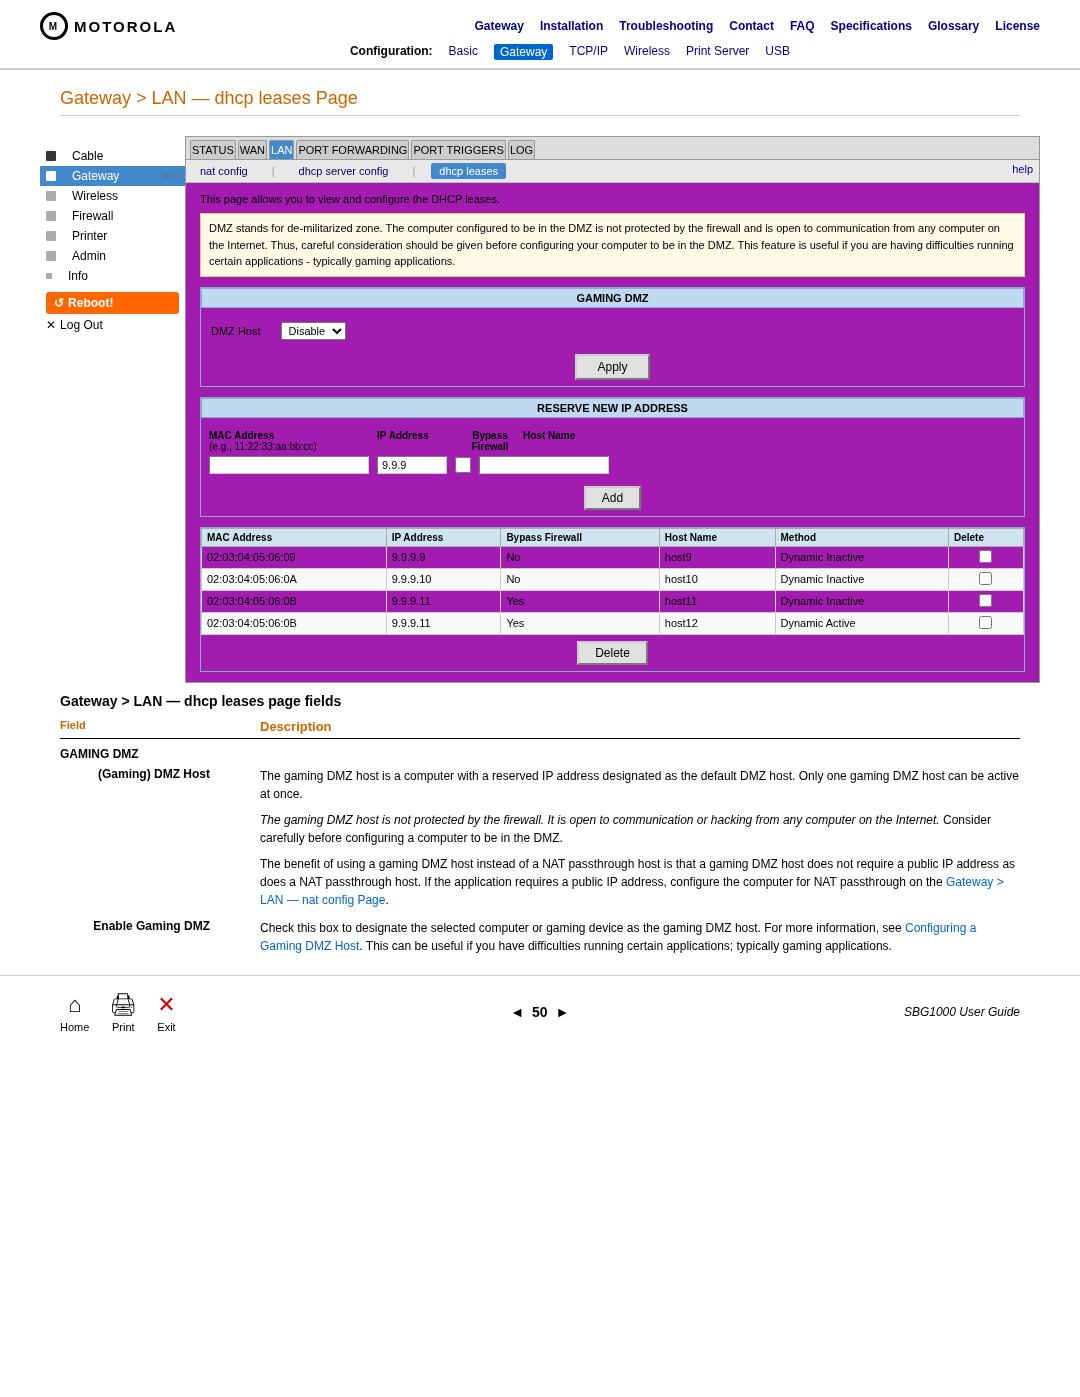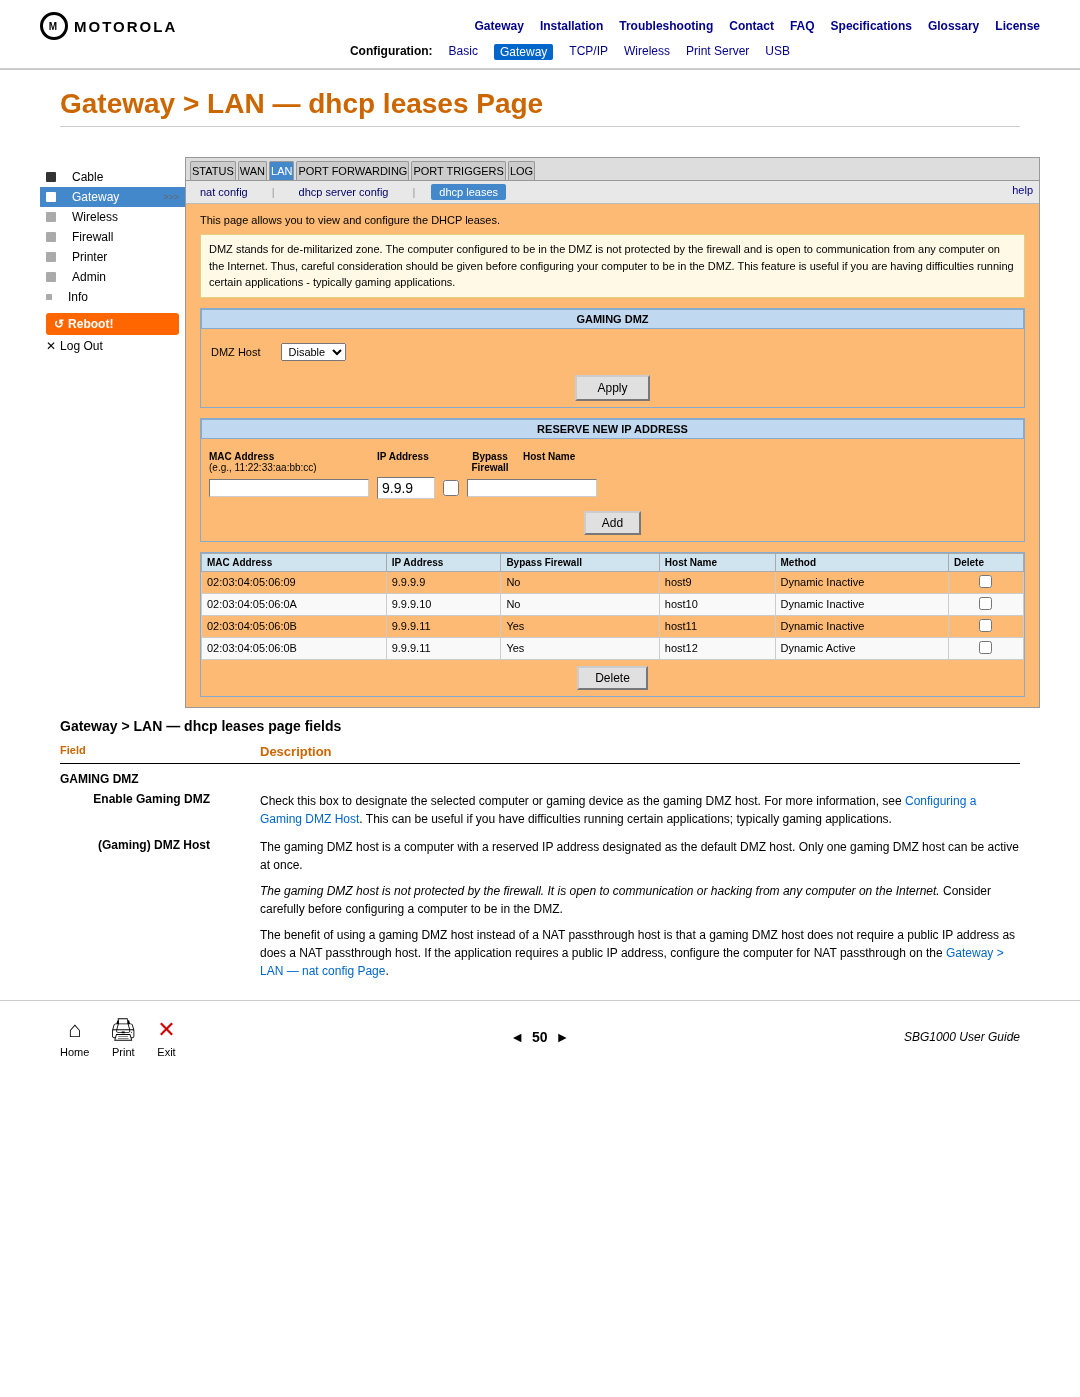--- a/index.html
+++ b/index.html
@@ -68,26 +68,26 @@
       color: #fff;
       padding: 1px 6px;
       border-radius: 2px;
     }
 
     
     .page-title {
       padding: 18px 60px 10px 60px;
     }
     .page-title h1 {
-      font-size: 28px;
-      font-weight: bold;
+      font-size: 18px;
+      font-weight: normal;
       color: #cc6600;
       border-bottom: 1px solid #ccc;
       padding-bottom: 6px;
-      margin-bottom: 20px;
+      margin-bottom: 10px;
     }
     .page-title p {
       font-size: 13px;
     }
 
     
     .main-content {
       display: flex;
       gap: 0;
       padding: 0 40px;
@@ -197,21 +197,21 @@
     .help-link {
       margin-left: auto;
       font-size: 11px;
       color: #00008b;
       cursor: pointer;
     }
 
     
     .panel-content {
       padding: 10px 14px;
-      background: #fdba74;
+      background: #a21caf;
       font-size: 11px;
     }
     .panel-desc {
       margin-bottom: 8px;
       font-size: 11px;
     }
     .dmz-warning {
       background: #fff9e6;
       border: 1px solid #e0d080;
       padding: 6px 8px;
@@ -276,24 +276,24 @@
       align-items: center;
       gap: 8px;
     }
     .input-mac {
       width: 160px;
       border: 1px inset #ccc;
       padding: 2px 4px;
       font-size: 11px;
     }
     .input-ip {
-      width: 58px;
+      width: 70px;
       border: 1px inset #ccc;
       padding: 2px 4px;
-      font-size: 14px;
+      font-size: 11px;
     }
     .input-hostname {
       width: 130px;
       border: 1px inset #ccc;
       padding: 2px 4px;
       font-size: 11px;
     }
     .checkbox-bypass { width: 16px; height: 16px; }
     .add-row { text-align: center; padding: 6px; }
     .add-btn {
@@ -644,36 +644,36 @@
 <div class="fields-section">
   <div class="fields-title">Gateway &gt; LAN — dhcp leases page fields</div>
   <div class="fields-header-row">
     <div class="fields-col-field">Field</div>
     <div class="fields-col-desc">Description</div>
   </div>
 
   <div class="fields-group-header">GAMING DMZ</div>
 
   <div class="fields-row">
-    <div class="fields-row-field">Enable Gaming DMZ</div>
-    <div class="fields-row-desc">
-      <span>Check this box to designate the selected computer or gaming device as the gaming DMZ host. For more information, see </span><a href="#">Configuring a Gaming DMZ Host</a><span>. This can be useful if you have difficulties running certain applications; typically gaming applications.</span>
-    </div>
-  </div>
-
-  <div class="fields-row">
     <div class="fields-row-field">(Gaming) DMZ Host</div>
     <div class="fields-row-desc">
       <p style="margin-bottom:8px;">The gaming DMZ host is a computer with a reserved IP address designated as the default DMZ host. Only one gaming DMZ host can be active at once.</p>
       <p style="margin-bottom:8px;">
         <i>The gaming DMZ host is not protected by the firewall. It is open to communication or hacking from any computer on the Internet.</i><span> Consider carefully before configuring a computer to be in the DMZ.</span>
       </p>
       <p>
         <span>The benefit of using a gaming DMZ host instead of a NAT passthrough host is that a gaming DMZ host does not require a public IP address as does a NAT passthrough host. If the application requires a public IP address, configure the computer for NAT passthrough on the </span><a href="#">Gateway &gt; LAN — nat config Page</a><span>.</span>
       </p>
+    </div>
+  </div>
+
+  <div class="fields-row">
+    <div class="fields-row-field">Enable Gaming DMZ</div>
+    <div class="fields-row-desc">
+      <span>Check this box to designate the selected computer or gaming device as the gaming DMZ host. For more information, see </span><a href="#">Configuring a Gaming DMZ Host</a><span>. This can be useful if you have difficulties running certain applications; typically gaming applications.</span>
     </div>
   </div>
 </div>
 
 <div class="footer">
   <div class="footer-nav">
     <a class="footer-btn" href="#">
       <span class="footer-icon">⌂</span>
       <span>Home</span>
     </a>

